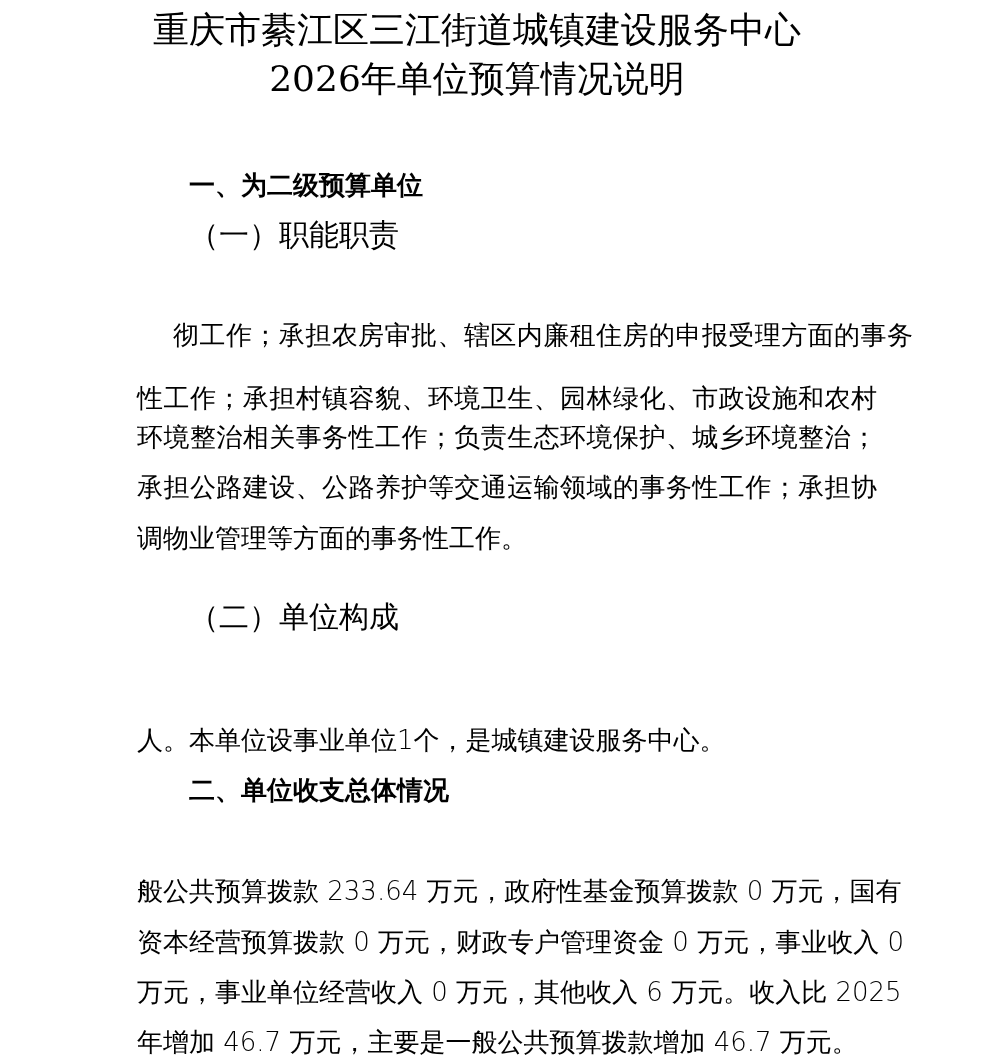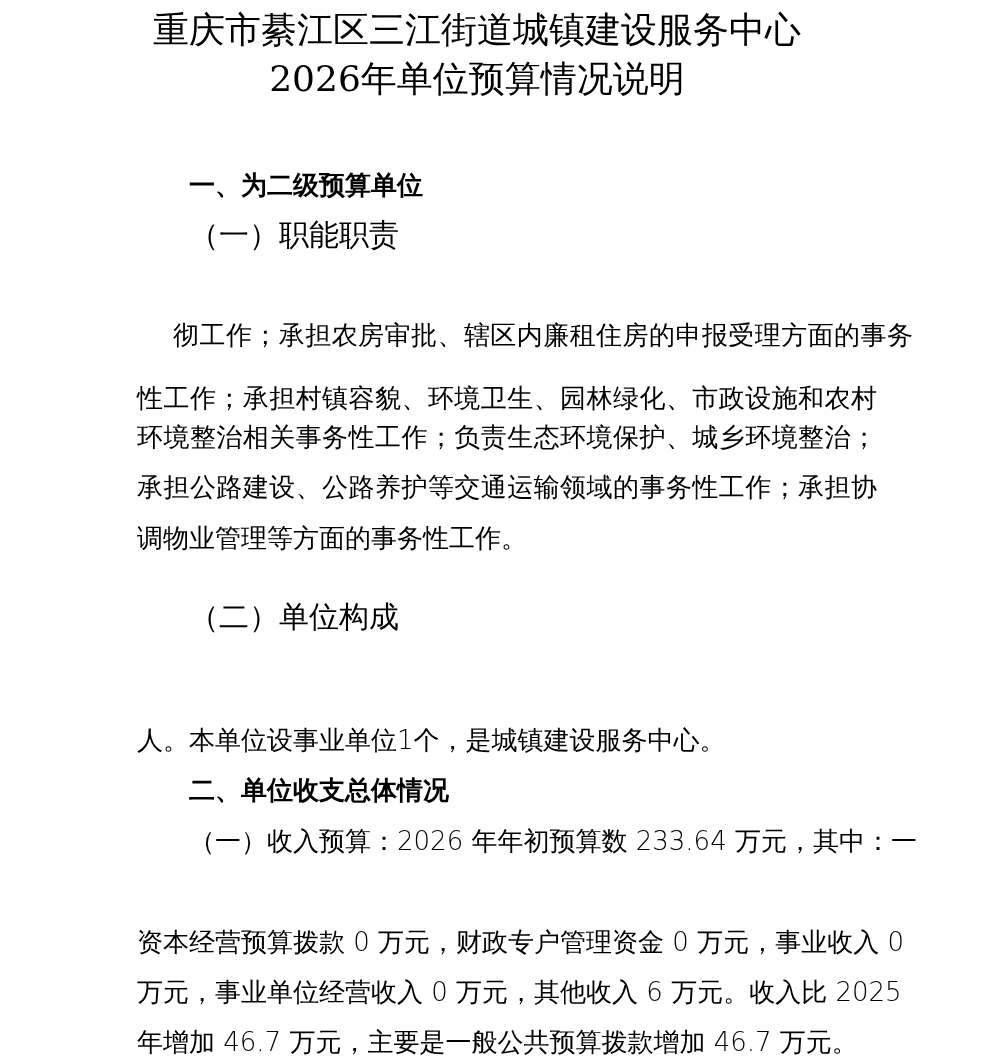--- a/index.html
+++ b/index.html
@@ -91,17 +91,17 @@
   <div class="line" style="top:420px;">环境整治相关事务性工作；负责生态环境保护、城乡环境整治；</div>
   <div class="line last" style="top:521px;">调物业管理等方面的事务性工作。</div>
   <div class="line" style="top:470px;">承担公路建设、公路养护等交通运输领域的事务性工作；承担协</div>
 
   <div class="subheading" style="top:600px;">（二）单位构成</div>
 
   <div class="line last" style="top:723px;">人。本单位设事业单位1个，是城镇建设服务中心。</div>
 
   <div class="heading" style="top:773px;">二、单位收支总体情况</div>
 
-  <div class="line indent" style="top:824px;">（一）收入预算：2026 年年初预算数 233.64 万元，其中：一</div>
+  <div class="line" style="top:874px;">般公共预算拨款 233.64 万元，政府性基金预算拨款 0 万元，国有</div>
   <div class="line" style="top:925px;">资本经营预算拨款 0 万元，财政专户管理资金 0 万元，事业收入 0</div>
   <div class="line" style="top:975px;">万元，事业单位经营收入 0 万元，其他收入 6 万元。收入比 2025</div>
   <div class="line last" style="top:1025px;">年增加 46.7 万元，主要是一般公共预算拨款增加 46.7 万元。</div>
 </div>
 
 </body></html>

